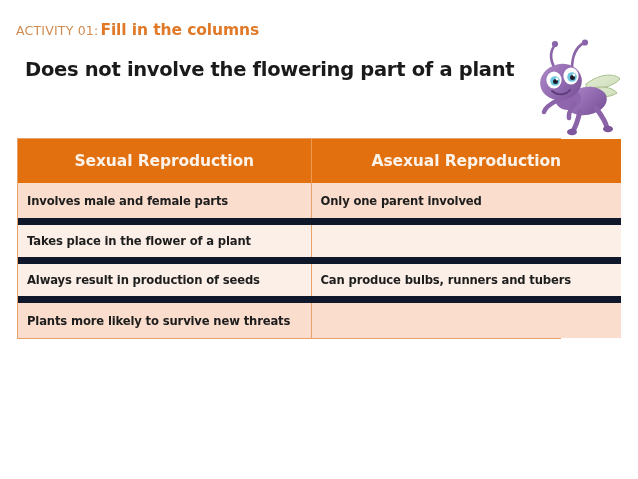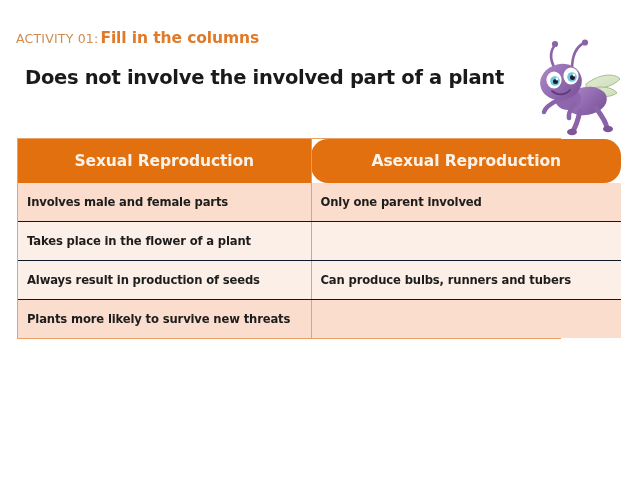--- a/index.html
+++ b/index.html
@@ -27,21 +27,21 @@
     font-family: "DejaVu Sans", sans-serif;
     font-size: 16.5px;
     font-weight: bold;
     color: #C96A28;
     letter-spacing: -0.1px;
     line-height: 1.25;
     white-space: nowrap;
   }
 
   .activity-line {
-    margin-top: 12px;
+    margin-top: 4px;
     line-height: 1.2;
     white-space: nowrap;
   }
 
   .activity-label {
     font-size: 12.5px;
     font-weight: normal;
     color: #D08B50;
     letter-spacing: 0.2px;
   }
@@ -99,52 +99,52 @@
     color: #FBF2EA;
     font-size: 15.5px;
     font-weight: bold;
     letter-spacing: -0.1px;
     text-align: center;
     height: 44px;
     vertical-align: middle;
     border-right: 1px solid #EE9A55;
     padding: 0 6px;
   }
-  table.compare thead th:last-child { border-right: none; border-radius: 17px; }
+  table.compare thead th:last-child { border-right: none; }
 
   table.compare tbody td {
     height: 38.8px;
     font-size: 11.6px;
     font-weight: bold;
     color: #1d1d1d;
     letter-spacing: -0.15px;
     vertical-align: middle;
     padding: 0 9px;
     border-right: 1px solid #E8A269;
-    border-bottom: 1px solid #0f172a;
+    border-bottom: 7px solid #0f172a;
     white-space: nowrap;
     overflow: hidden;
   }
   table.compare tbody td:last-child { border-right: none; margin-left: 32px; }
   table.compare tbody tr:last-child td { border-bottom: none; }
 
   table.compare tbody tr.shade-dark  td { background: #FADDCD; }
   table.compare tbody tr.shade-light td { background: #FCEFE8; }
 </style>
 </head>
 <body>
 
 <div class="slide-header">
 
 
   <div class="activity-line">
     <span class="activity-label">ACTIVITY 01:</span><span class="activity-value">Fill in the columns</span>
   </div>
 
-  <div class="question-heading">Does not involve the involved part of a plant</div>
+  <div class="question-heading">Does not involve the flowering part of a plant</div>
 </div>
 
 <div class="mascot">
   <svg viewBox="0 0 96 98" xmlns="http://www.w3.org/2000/svg">
     <defs>
       <linearGradient id="bodyGrad" x1="0" y1="0" x2="1" y2="1">
         <stop offset="0%" stop-color="#AE8AC8"></stop>
         <stop offset="55%" stop-color="#9068AF"></stop>
         <stop offset="100%" stop-color="#754F93"></stop>
       </linearGradient>

